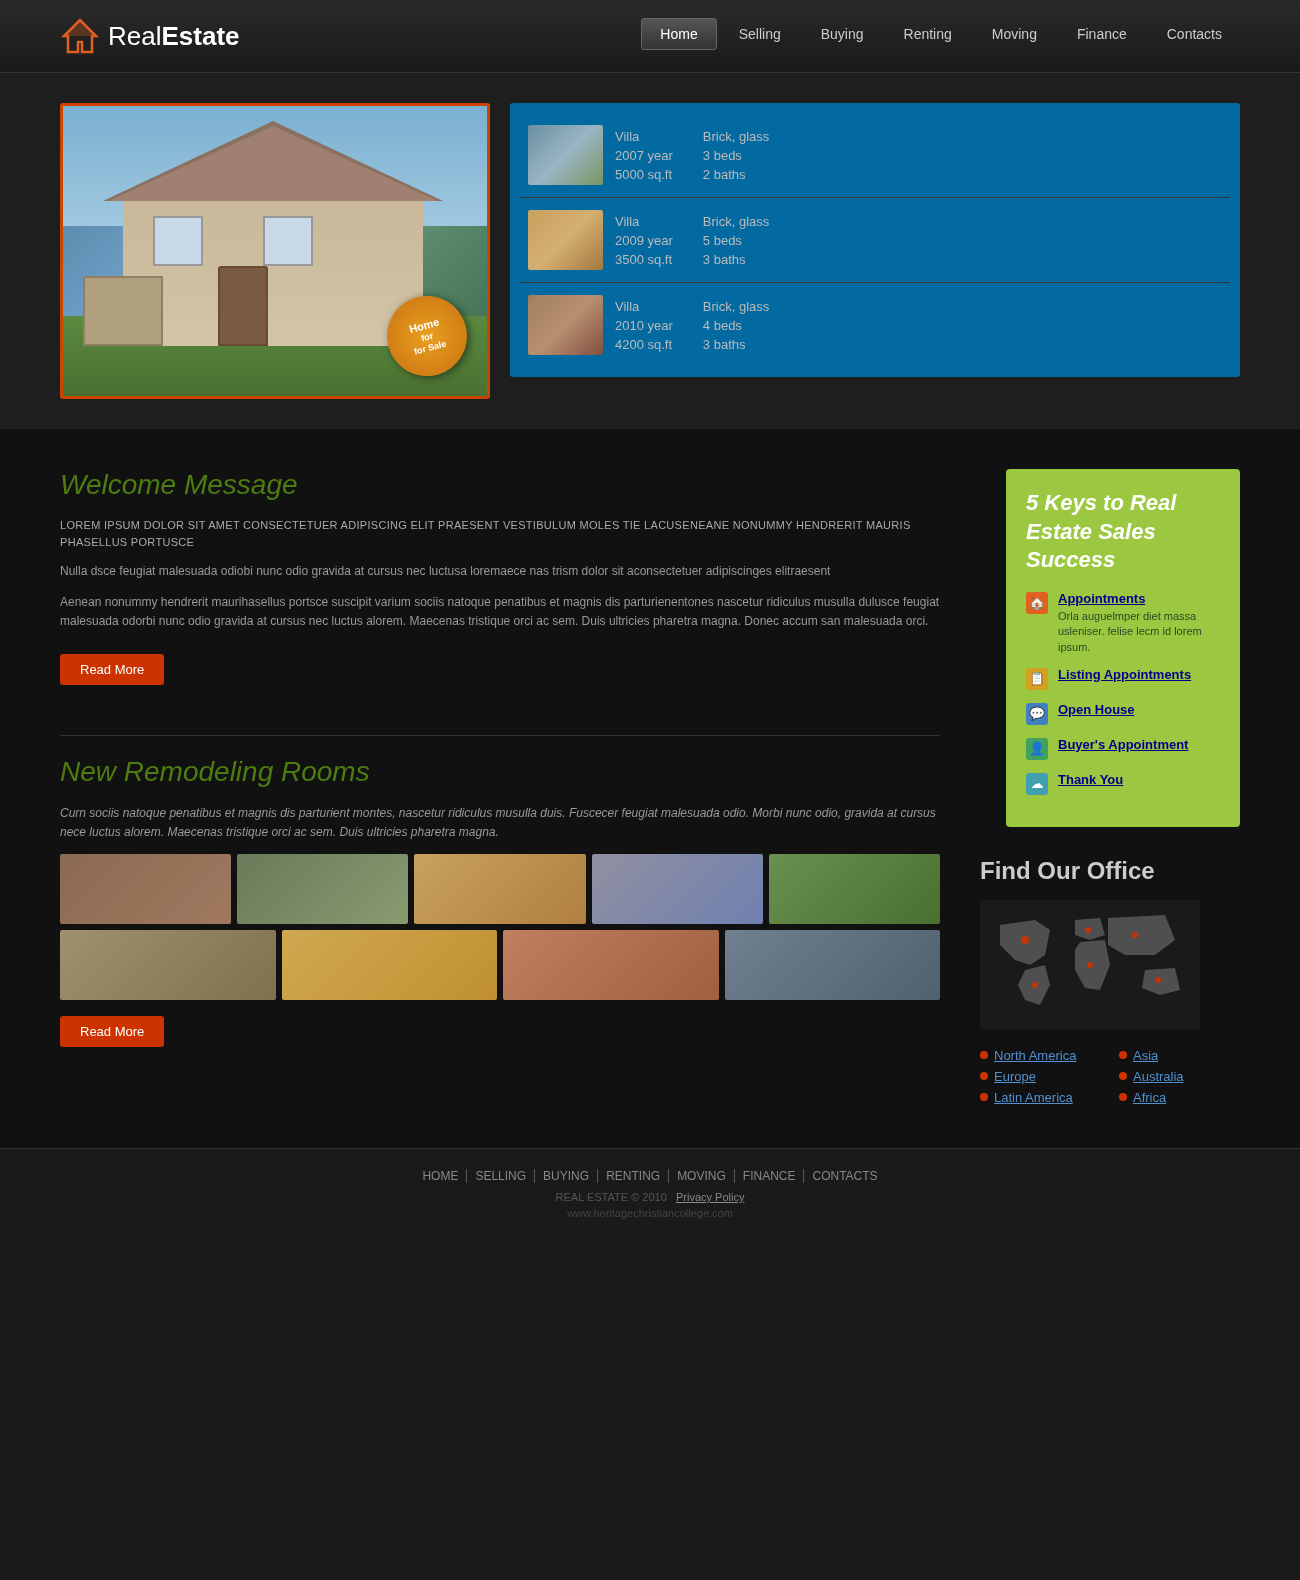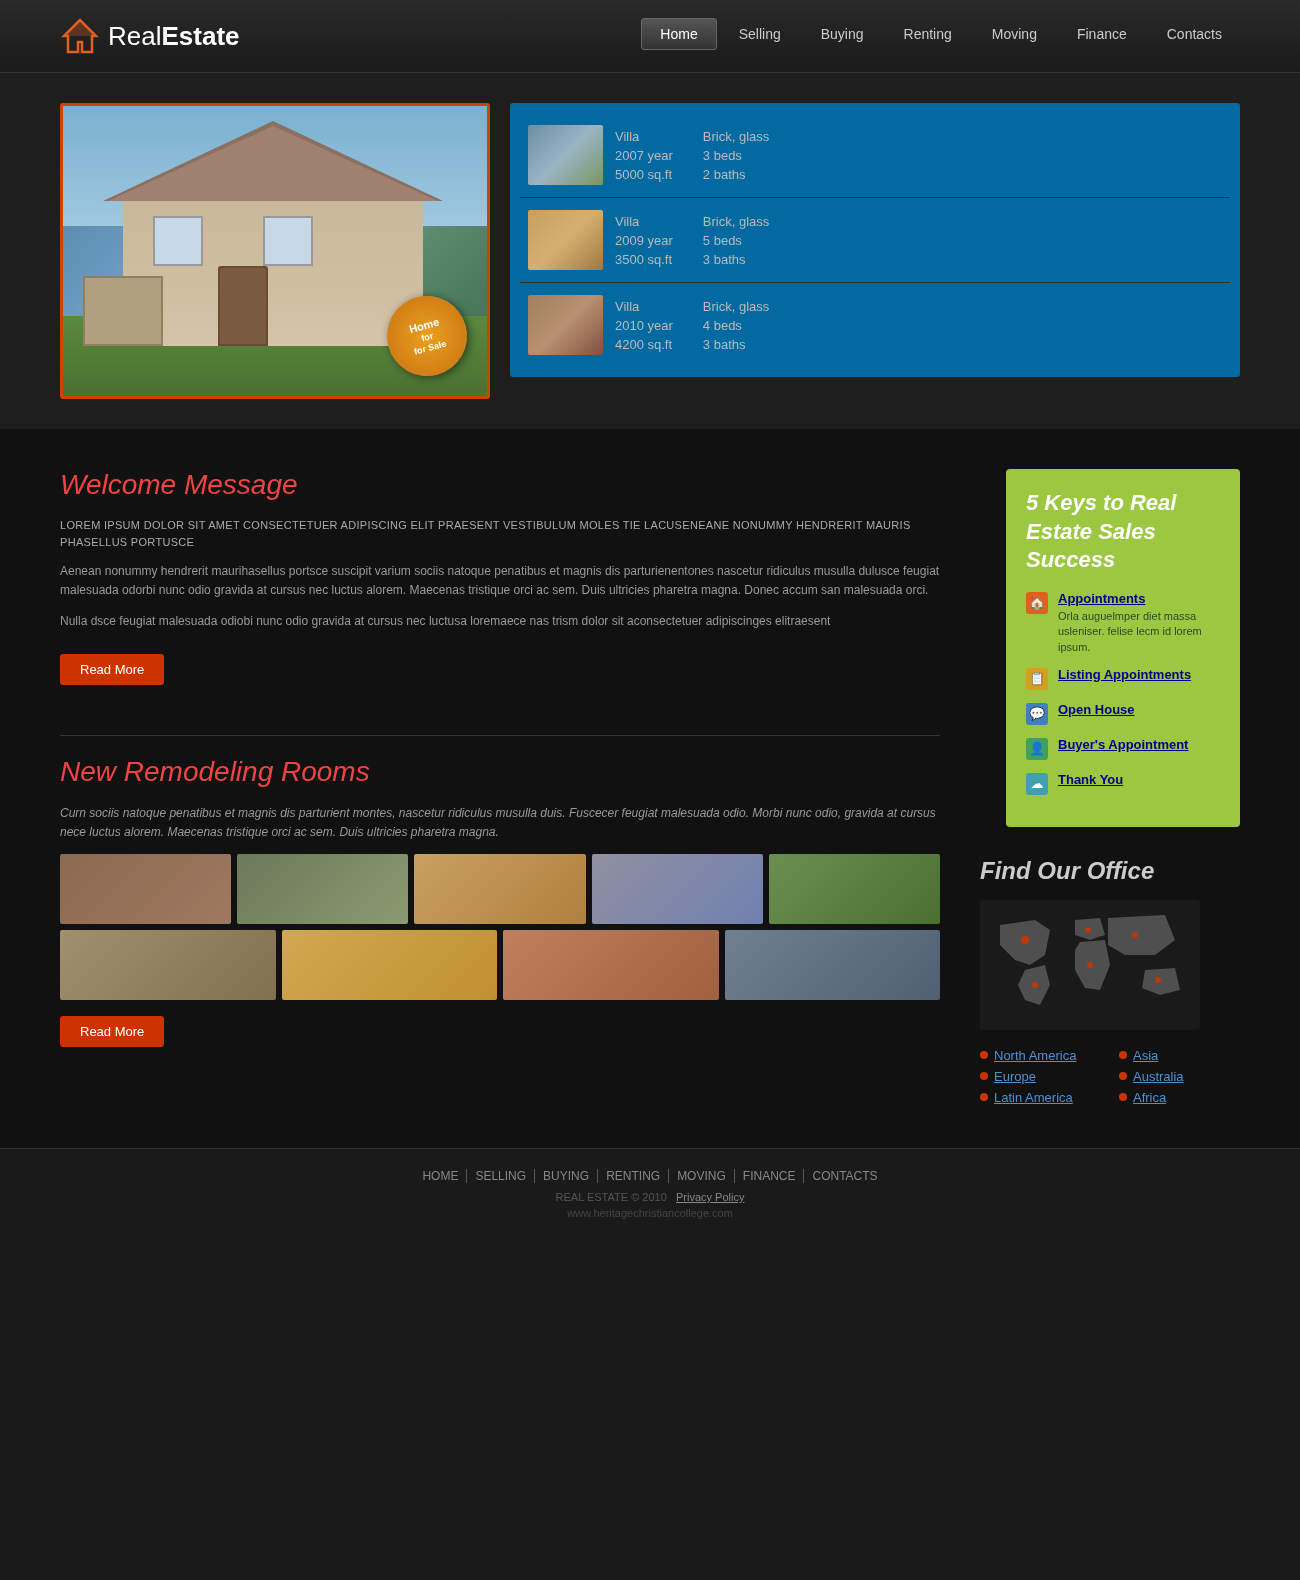--- a/index.html
+++ b/index.html
@@ -159,21 +159,21 @@
       flex: 1;
     }
     #right-sidebar {
       width: 260px;
       flex-shrink: 0;
     }
 
     
     .section-title {
       font-size: 28px;
-      color: #ef4444;
+      color: #4d7c0f;
       font-style: italic;
       margin-bottom: 16px;
       font-weight: normal;
     }
     .text-uppercase {
       font-size: 11px;
       color: #aaa;
       line-height: 1.5;
       margin-bottom: 12px;
       text-transform: uppercase;
@@ -279,21 +279,20 @@
       font-size: 11px;
       color: #2a4a2a;
       line-height: 1.4;
       margin-top: 3px;
     }
 
     
     .office-title {
       font-size: 24px;
       color: #ccc;
-      font-style: italic;
       margin-bottom: 15px;
     }
     .world-map {
       width: 220px;
       height: 130px;
       background: #1a1a1a;
       border-radius: 4px;
       position: relative;
       margin-bottom: 15px;
       overflow: hidden;
@@ -471,22 +470,22 @@
     </div>
   </div>
 </div>
 
 <div id="content-section">
 
   <div id="left-content">
     
     <h2 class="section-title">Welcome Message</h2>
     <p class="text-uppercase">LOREM IPSUM DOLOR SIT AMET CONSECTETUER ADIPISCING ELIT PRAESENT VESTIBULUM MOLES TIE LACUSENEANE NONUMMY HENDRERIT MAURIS PHASELLUS PORTUSCE</p>
+    <p class="text-body">Nulla dsce feugiat malesuada odiobi nunc odio gravida at cursus nec luctusa loremaece nas trism dolor sit aconsectetuer adipiscinges elitraesent</p>
     <p class="text-body">Aenean nonummy hendrerit maurihasellus portsce suscipit varium sociis natoque penatibus et magnis dis parturienentones nascetur ridiculus musulla dulusce feugiat malesuada odorbi nunc odio gravida at cursus nec luctus alorem. Maecenas tristique orci ac sem. Duis ultricies pharetra magna. Donec accum san malesuada orci.</p>
-    <p class="text-body">Nulla dsce feugiat malesuada odiobi nunc odio gravida at cursus nec luctusa loremaece nas trism dolor sit aconsectetuer adipiscinges elitraesent</p>
     <a class="read-more-btn">Read More</a>
 
     <hr class="divider">
 
     
     <h2 class="section-title">New Remodeling Rooms</h2>
     <p class="text-body" style="font-style:italic;">Curn sociis natoque penatibus et magnis dis parturient montes, nascetur ridiculus musulla duis. Fuscecer feugiat malesuada odio. Morbi nunc odio, gravida at cursus nece luctus alorem. Maecenas tristique orci ac sem. Duis ultricies pharetra magna.</p>
 
     
     <div class="room-grid">

